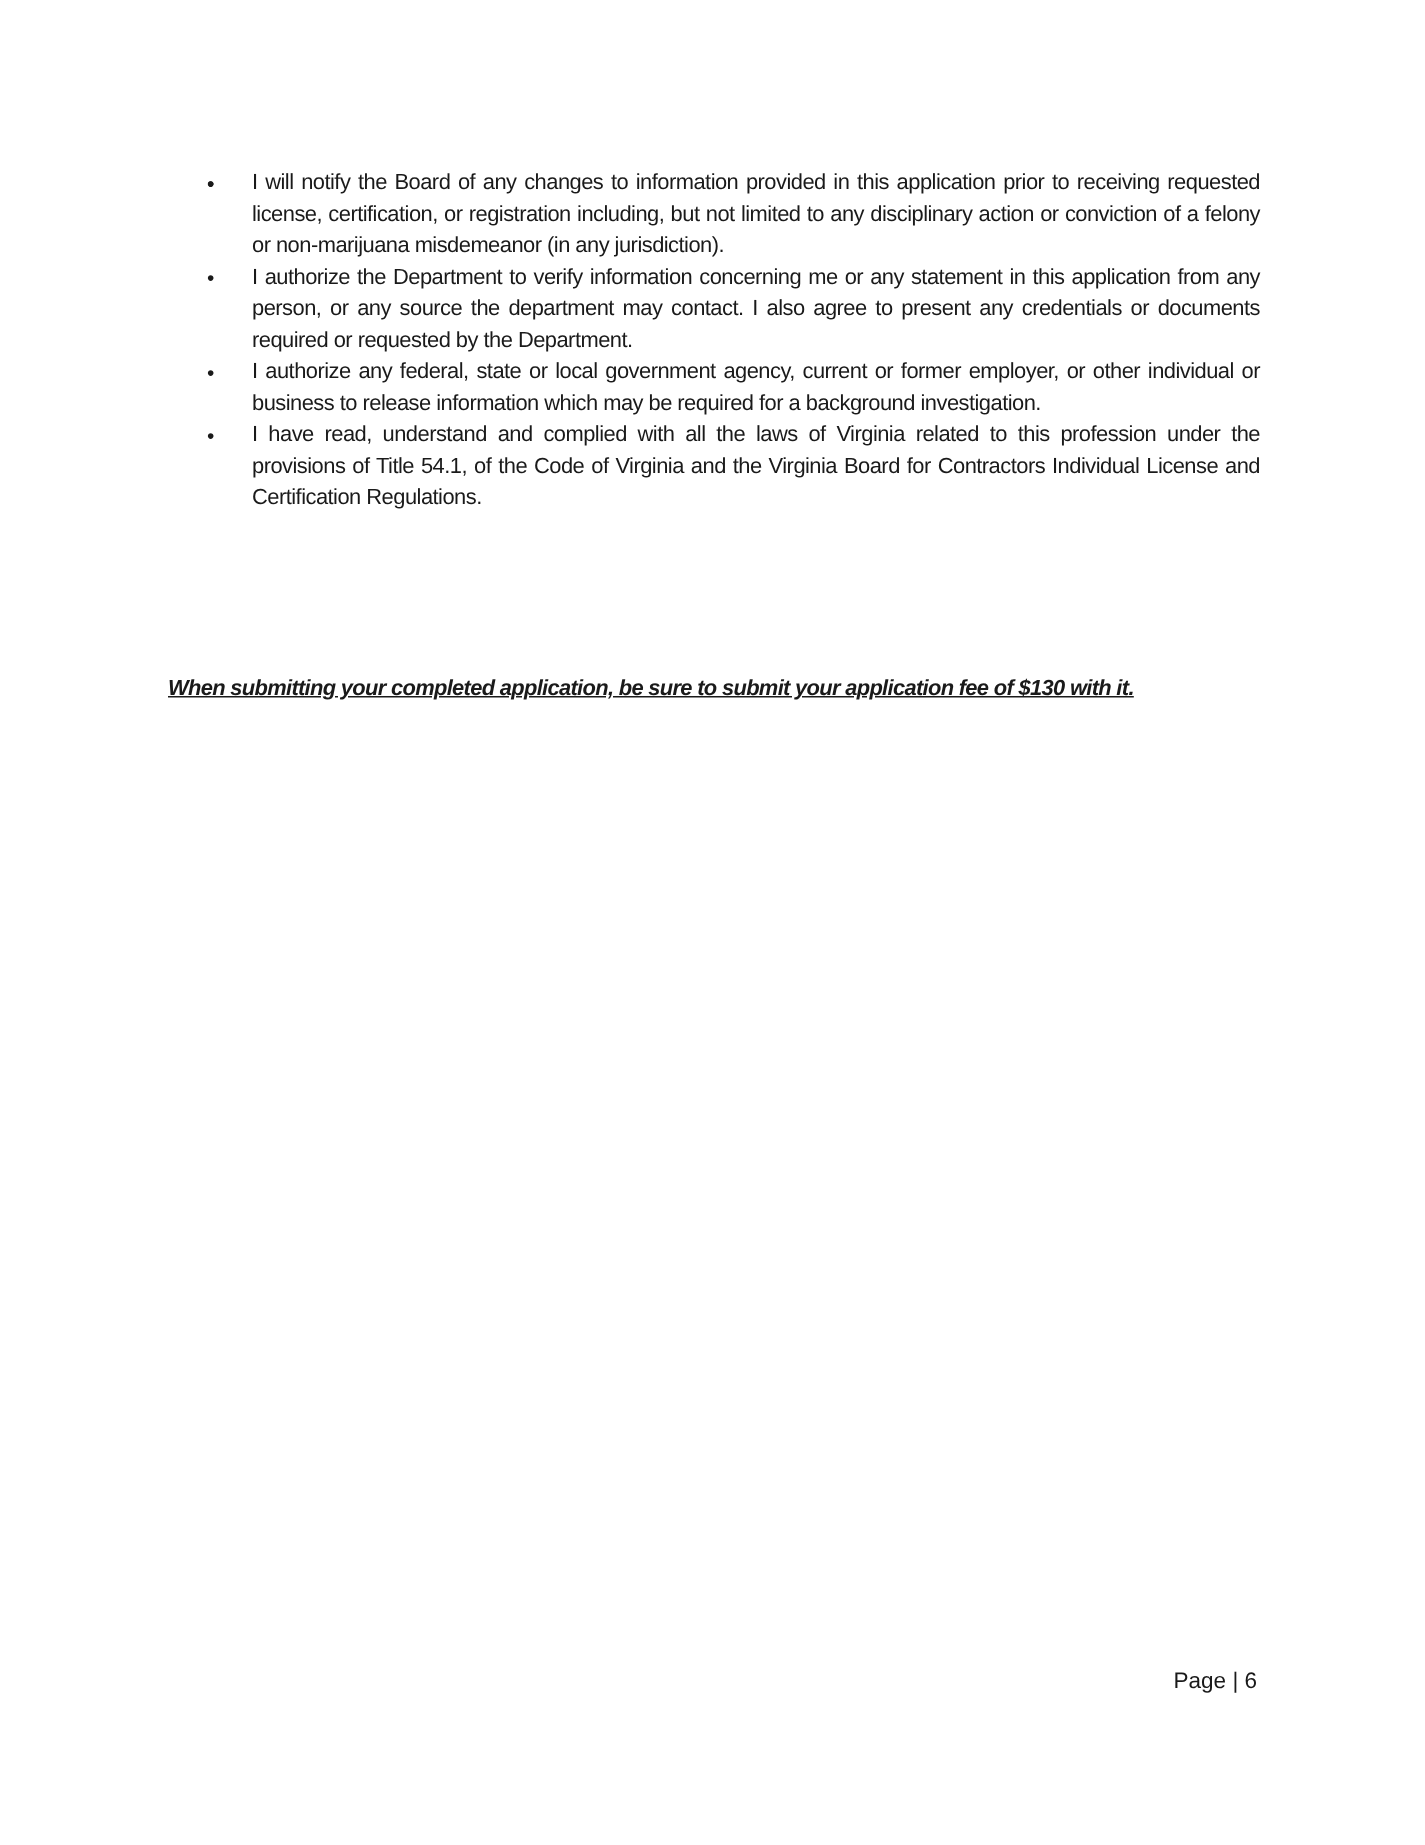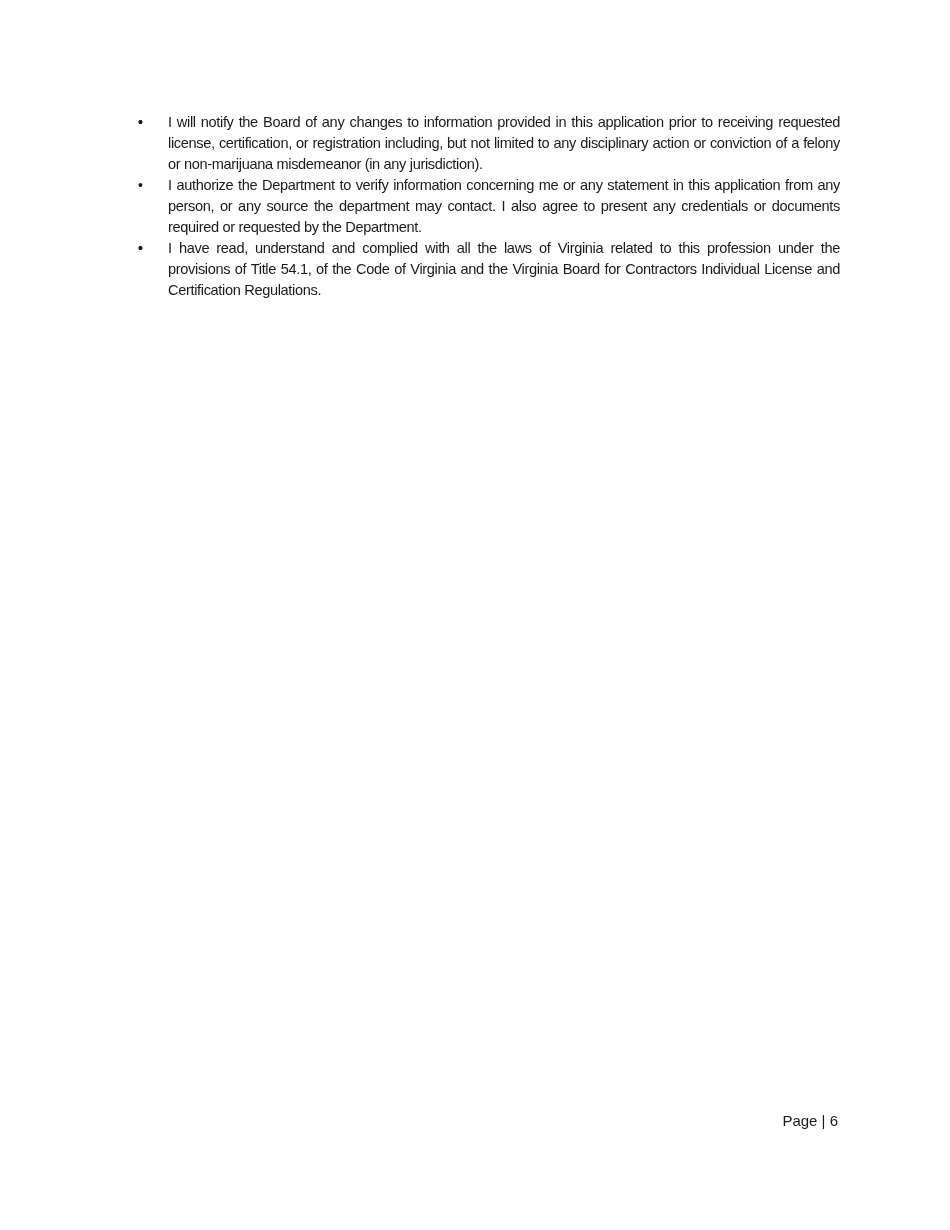--- a/index.html
+++ b/index.html
@@ -26,22 +26,24 @@
     <li class="item">
       <span class="bullet">•</span>
       <span>I will notify the Board of any changes to information provided in this application prior to receiving requested license, certification, or registration including, but not limited to any disciplinary action or conviction of a felony or non-marijuana misdemeanor (in any jurisdiction).</span>
     </li>
     <li class="item">
       <span class="bullet">•</span>
       <span>I authorize the Department to verify information concerning me or any statement in this application from any person, or any source the department may contact.  I also agree to present any credentials or documents required or requested by the Department.</span>
     </li>
     <li class="item">
       <span class="bullet">•</span>
+      <span>I authorize any federal, state or local government agency, current or former employer, or other individual or business to release information which may be required for a background investigation.</span>
     </li>
     <li class="item">
       <span class="bullet">•</span>
       <span>I have read, understand and complied with all the laws of Virginia related to this profession under the provisions of Title 54.1, of the Code of Virginia and the Virginia Board for Contractors Individual License and Certification Regulations.</span>
     </li>
   </ul>
 
+  <div class="notice">When submitting your completed application, be sure to submit your application fee of $130 with it.</div>
 
   <div class="footer">Page | 6</div>
 </div>
 
 </body></html>

